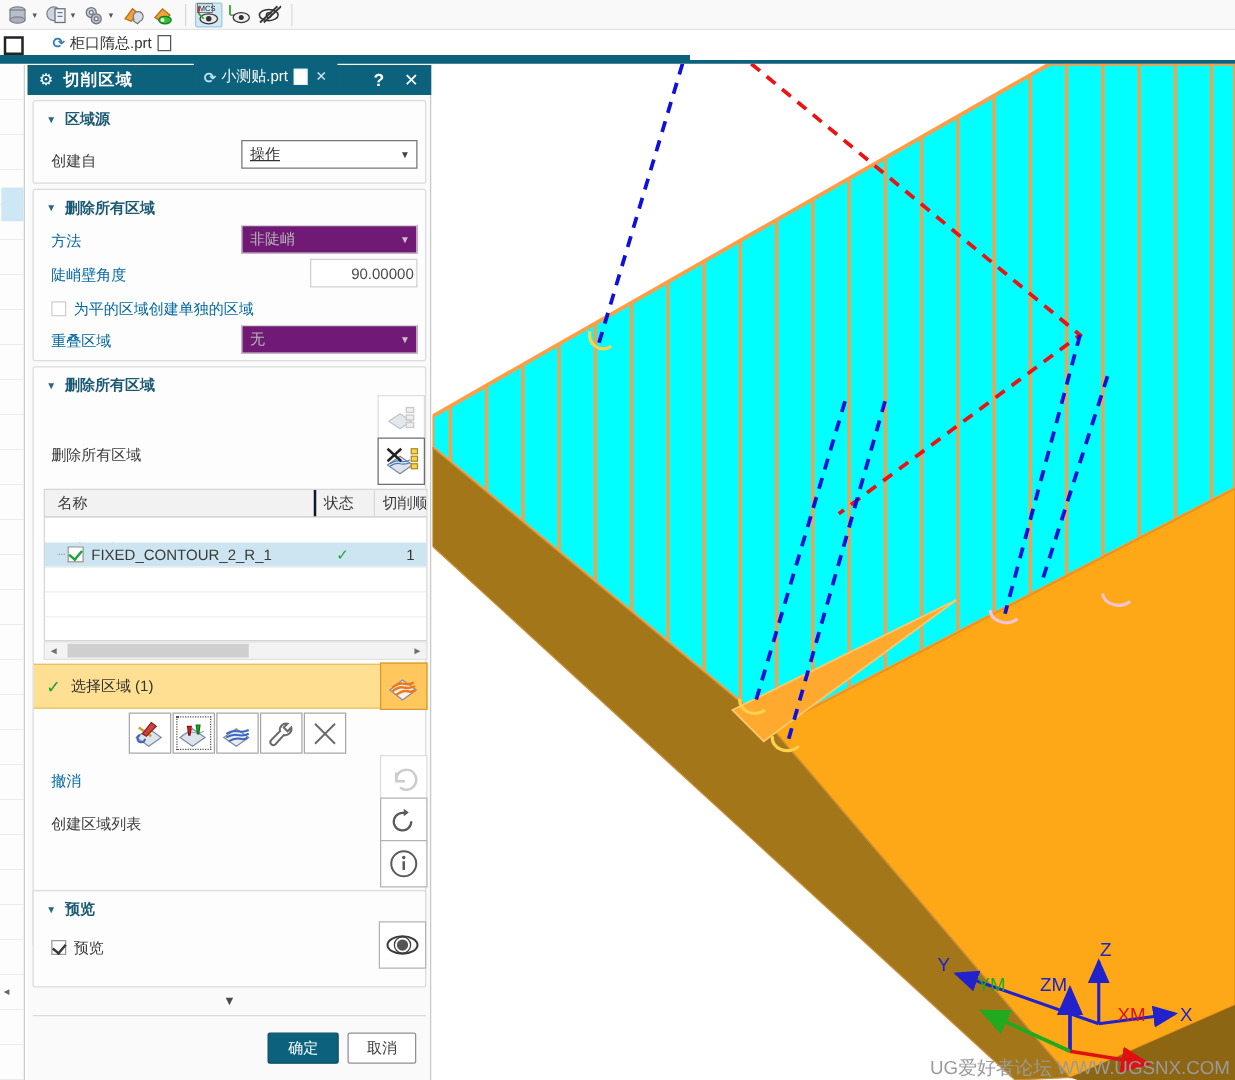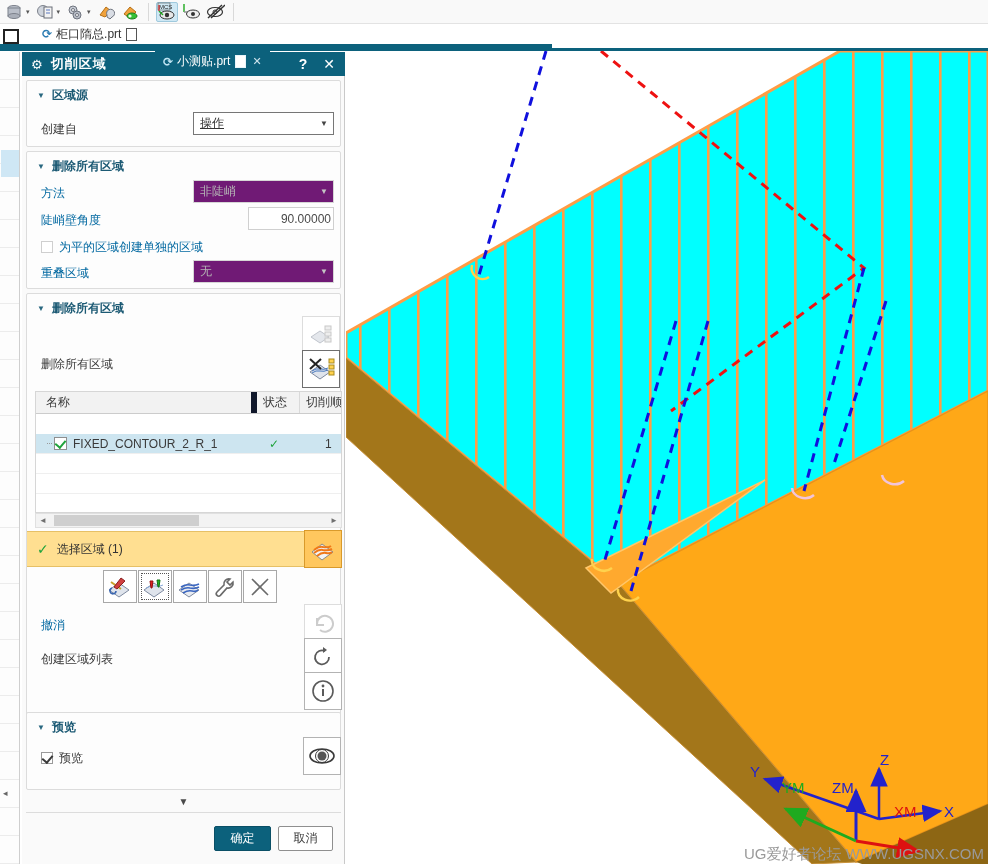--- a/index.html
+++ b/index.html
@@ -57,21 +57,21 @@
 
   .icon-btn{position:absolute;width:38px;height:38px;background:#fff;border:1px solid #b3b3b3;box-sizing:border-box;display:flex;align-items:center;justify-content:center;}
   .icon-btn.dis{border-color:#dddddd;}
   .icon-btn.focus{border:1px solid #6e6e6e;}
   .icon-btn.orange{background:#ffc75e;border:1px solid #d99a2b;}
 
   
   .rtable{position:absolute;left:8px;top:97px;width:307px;height:122px;border:1px solid #d6d6d6;background:#fff;box-sizing:border-box;font-size:12px;color:#3a3a3a;}
   .thead{position:absolute;left:0;top:0;width:100%;height:22px;background:#f2f2f2;border-bottom:1px solid #cccccc;display:flex;align-items:center;box-sizing:border-box;}
   .th-name{margin-left:10px;width:205px;}
-  .th-status{width:48px;border-left:6px solid #0f172a;padding-left:6px;height:100%;display:flex;align-items:center;box-sizing:border-box;}
+  .th-status{width:48px;border-left:2px solid #0f172a;padding-left:6px;height:100%;display:flex;align-items:center;box-sizing:border-box;}
   .th-order{flex:1;border-left:1px solid #d9d9d9;padding-left:6px;height:100%;display:flex;align-items:center;box-sizing:border-box;overflow:hidden;white-space:nowrap;}
   .trow{position:absolute;left:0;width:100%;height:20px;display:flex;align-items:center;border-bottom:1px solid #efefef;box-sizing:border-box;}
   .trow .c1{width:215px;margin-left:10px;display:flex;align-items:center;overflow:hidden;white-space:nowrap;}
   .trow .c2{width:48px;padding-left:8px;}
   .trow .c3{flex:1;padding-left:8px;}
   .trow.sel{background:#cde5f0;}
   .tree-dash{width:10px;border-bottom:1px dotted #9a9a9a;margin-right:2px;margin-left:-4px;}
   .row-cb{width:13px;height:13px;border:1px solid #8f8f8f;background:#fff;position:relative;margin-right:6px;box-sizing:border-box;}
   .row-cb::after{content:"";position:absolute;left:2px;top:0px;width:5px;height:8px;border:solid #1fa33c;border-width:0 2px 2px 0;transform:rotate(40deg);}
   .green-check{color:#1fa33c;font-weight:bold;}

